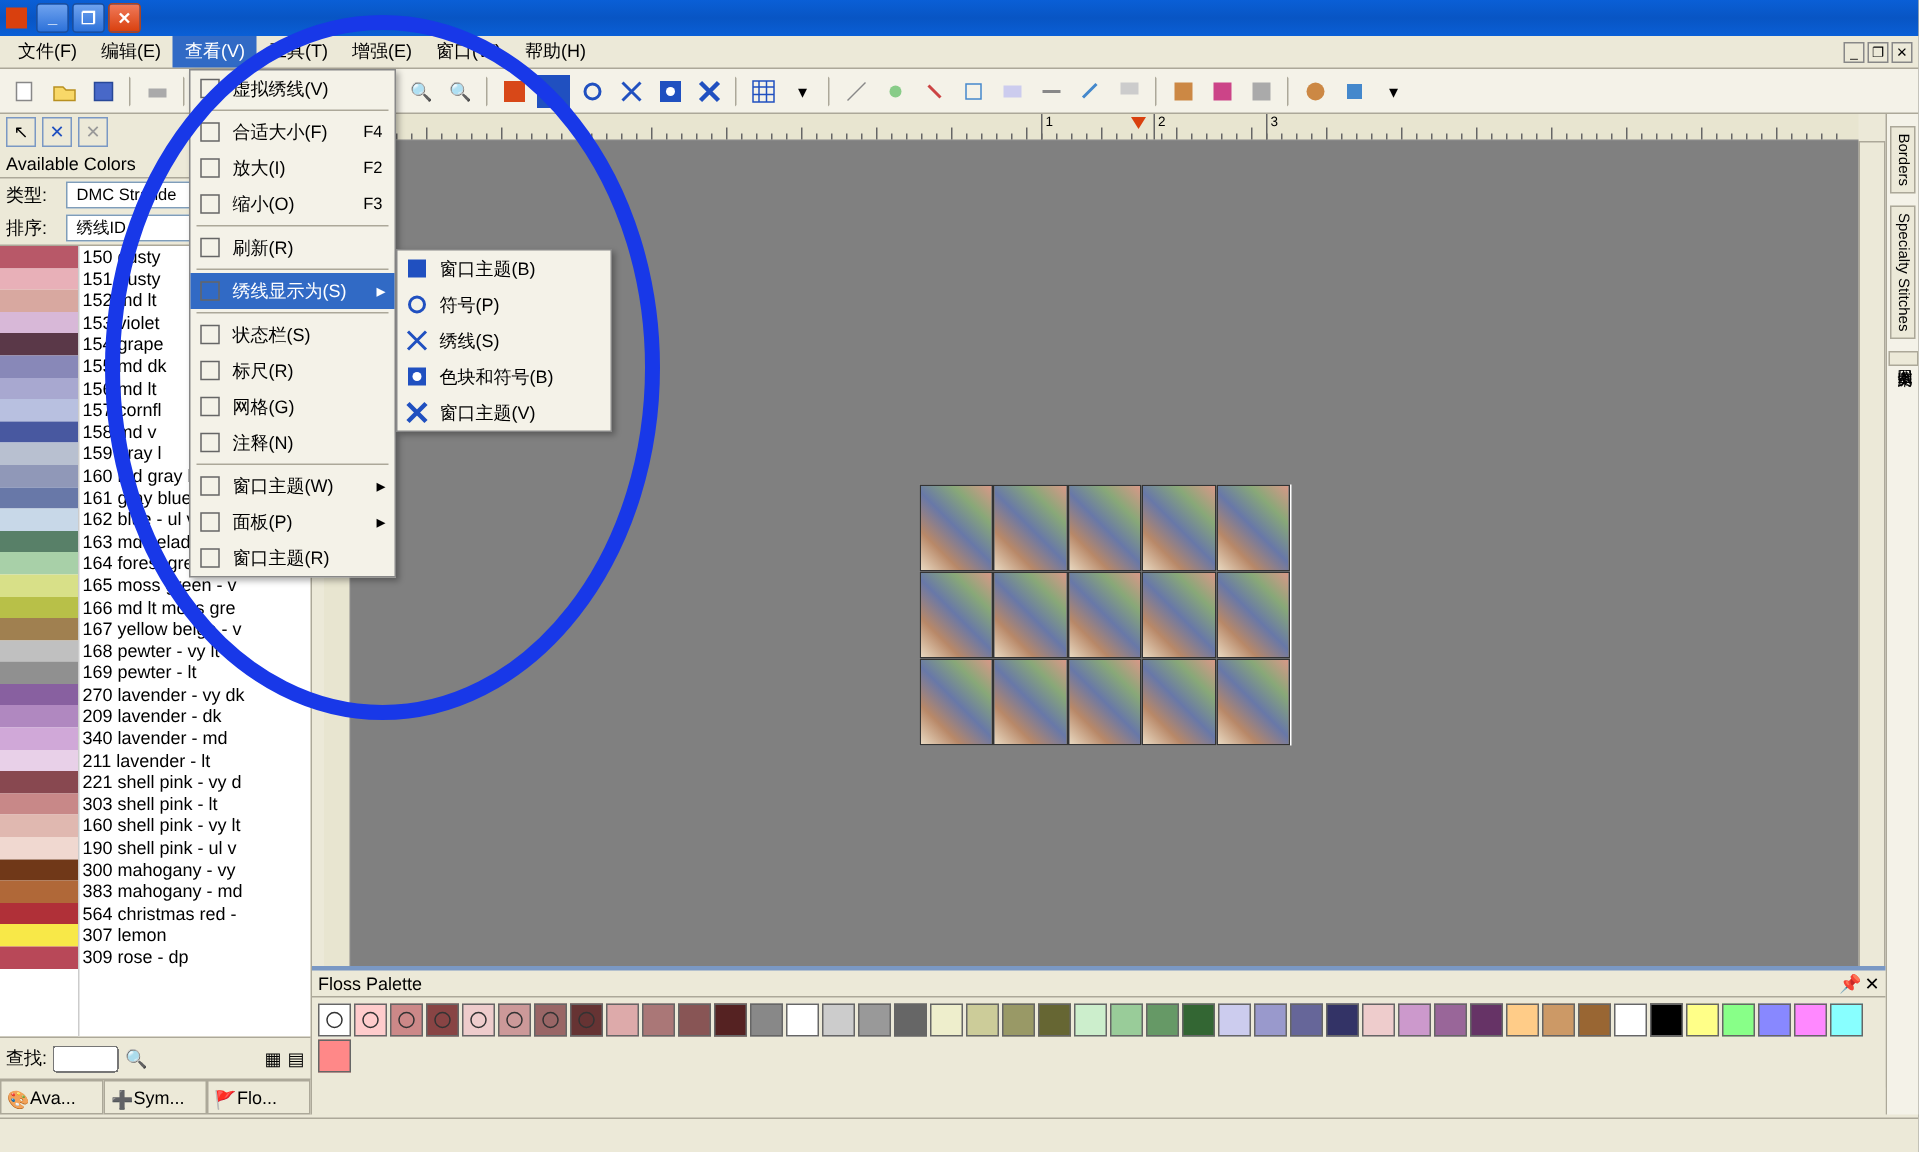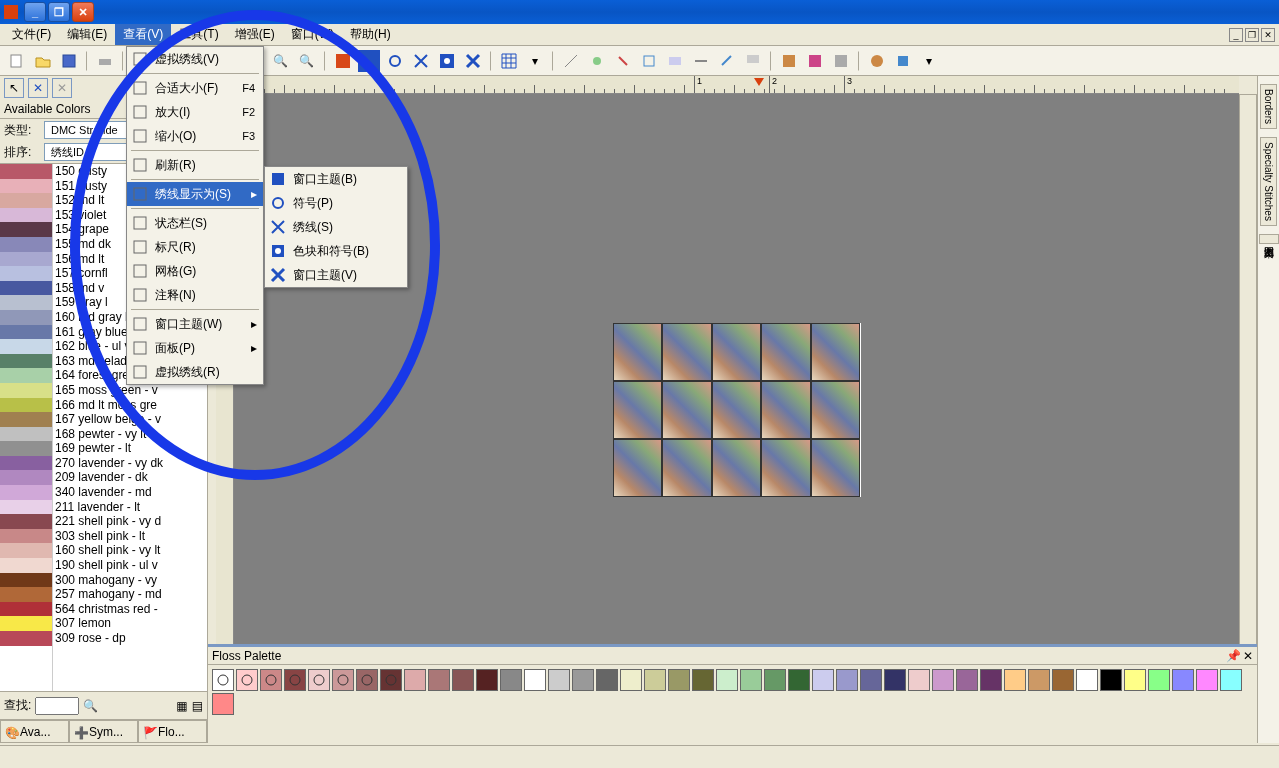--- a/index.html
+++ b/index.html
@@ -327,21 +327,21 @@
           <div class="row">169  pewter - lt</div>
           <div class="row">270  lavender - vy dk</div>
           <div class="row">209  lavender - dk</div>
           <div class="row">340  lavender - md</div>
           <div class="row">211  lavender - lt</div>
           <div class="row">221  shell pink - vy d</div>
           <div class="row">303  shell pink - lt</div>
           <div class="row">160  shell pink - vy lt</div>
           <div class="row">190  shell pink - ul v</div>
           <div class="row">300  mahogany - vy</div>
-          <div class="row">257  mahogany - md</div>
+          <div class="row">383  mahogany - md</div>
           <div class="row">564  christmas red -</div>
           <div class="row">307  lemon</div>
           <div class="row">309  rose - dp</div>
         </div>
     </div>
     <div class="search-row">
       <label>查找:</label>
       <input style="width: 44px;">
       <div class="tb">🔍</div>
       <div style="flex:1"></div>
@@ -701,21 +701,21 @@
       </span>
       <span>面板(P)</span>
       <span class="arrow">▸</span>
     </div>
     <div class="dd-item">
       <span class="ic">
         <svg width="16" height="16">
           <rect x="2" y="2" width="12" height="12" fill="none" stroke="#666"></rect>
         </svg>
       </span>
-      <span>虚拟绣线(R)</span>
+      <span>窗口主题(R)</span>
     </div>
   </div>
 
 <div class="dropdown" style="left:264px; top:166px; width:144px;" id="subMenu">
     <div class="dd-item">
       <span class="ic">
         <svg width="16" height="16">
           <rect x="2" y="2" width="12" height="12" fill="#2050c0"></rect>
         </svg>
       </span>

